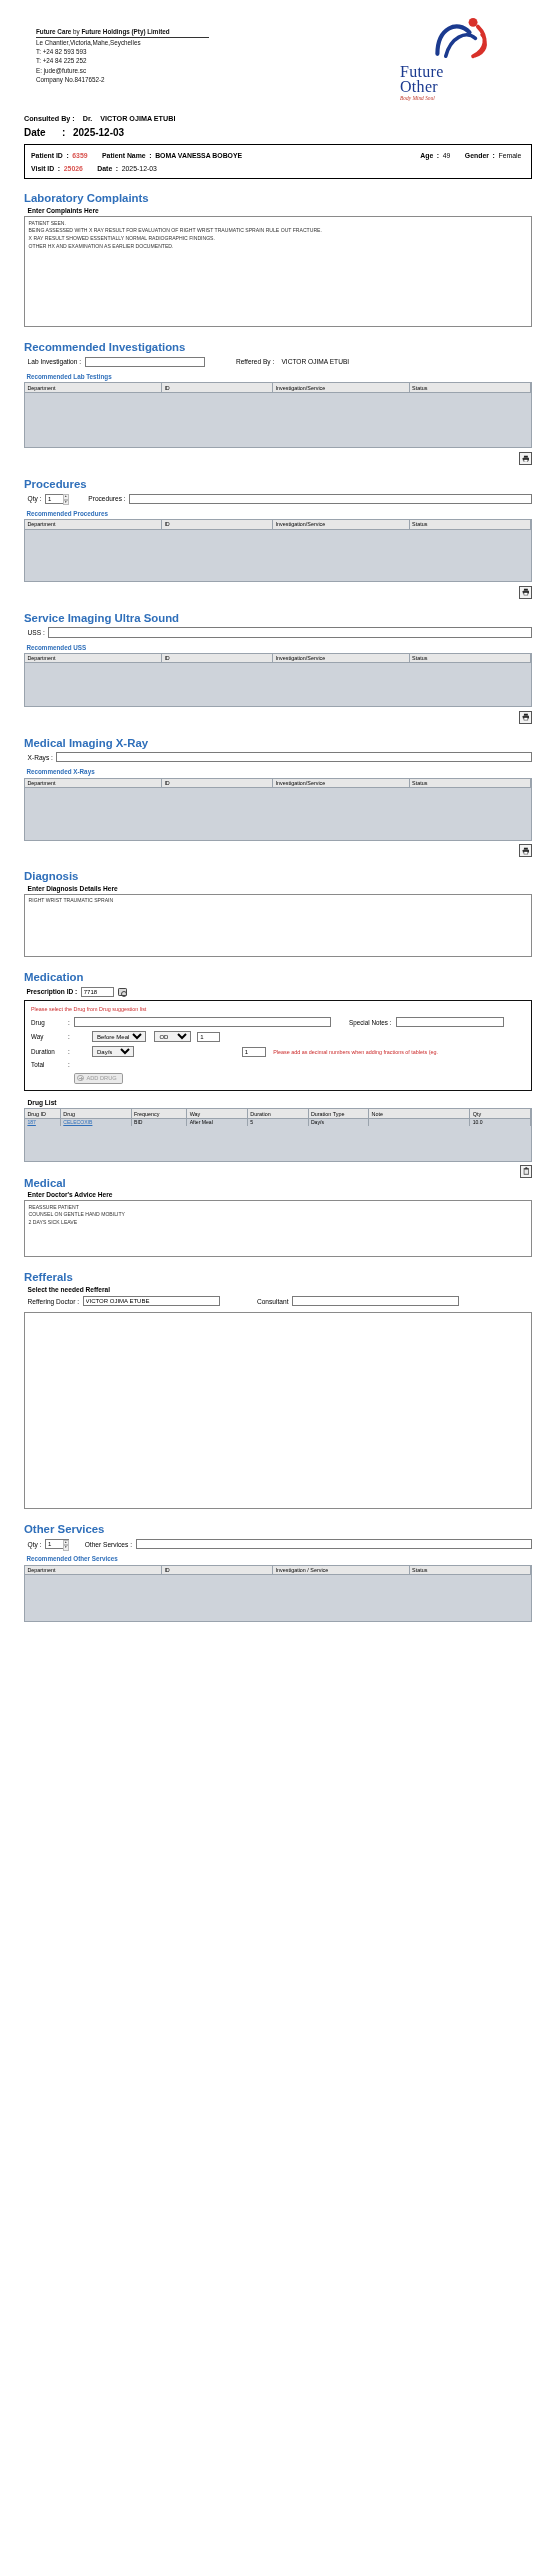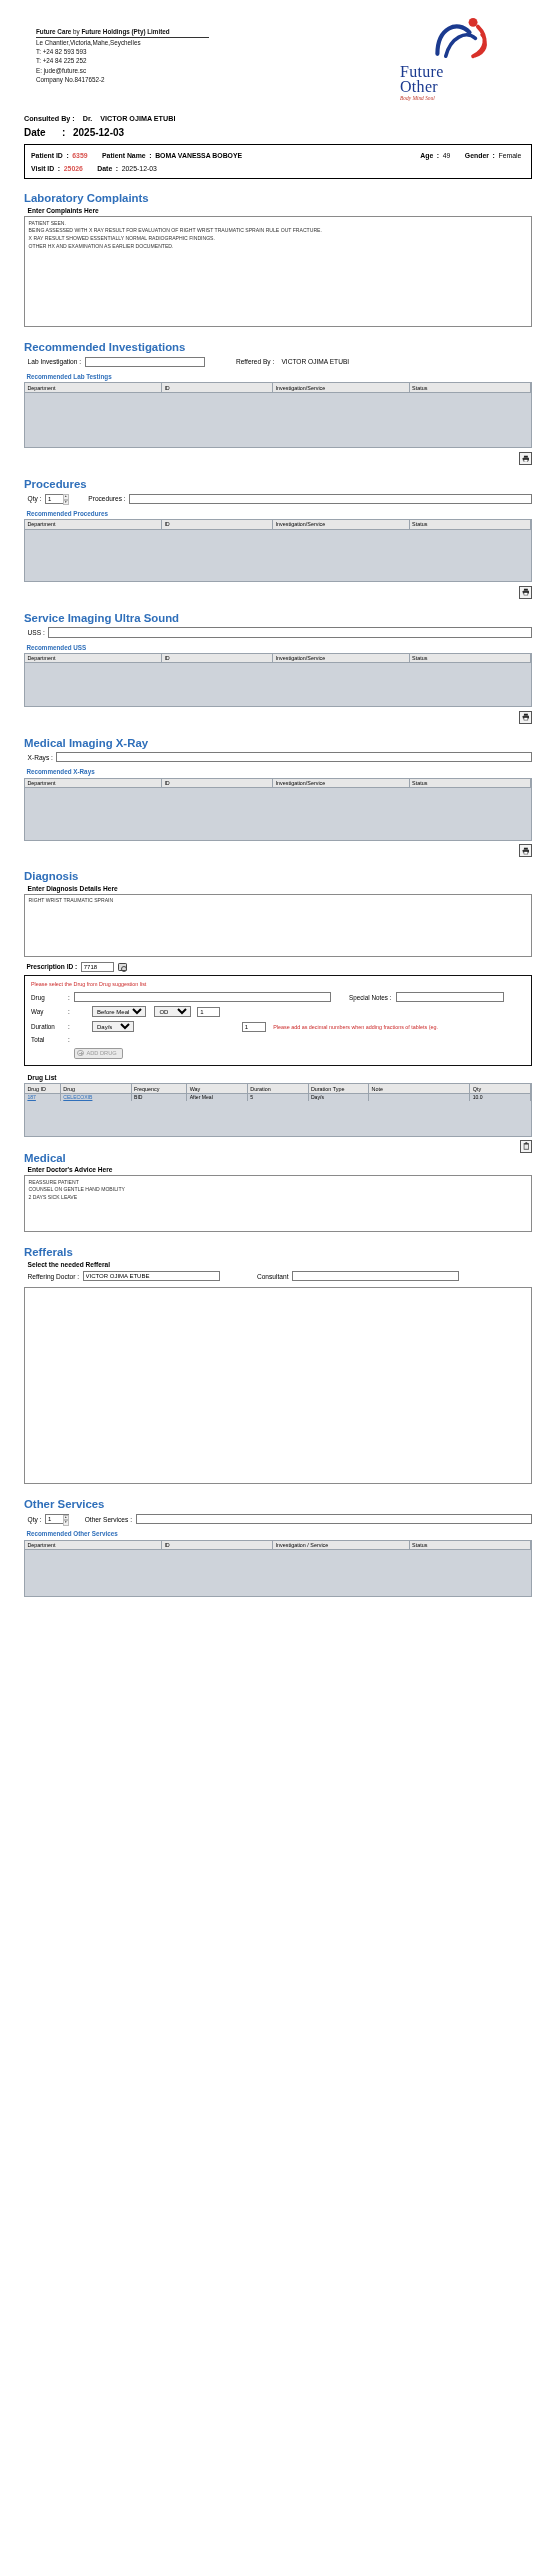--- a/index.html
+++ b/index.html
@@ -447,20 +447,21 @@
       </svg>
     </div>
   </div>
 
   
   <h2 class="section-title">Diagnosis</h2>
   <div class="sub-label">Enter Diagnosis Details Here</div>
   <textarea class="ta" rows="8" style="height: 63px;">RIGHT WRIST TRAUMATIC SPRAIN</textarea>
 
   
+  <h2 class="section-title">Medication</h2>
   <div class="inline-row" style="margin-left:2.4px">
     <b>Prescription ID :</b>
     <input class="txt" style="width: 33px;" value="7718">
     <span class="cam-btn"></span>
   </div>
 
   <div class="med-box">
     <div class="note-red" style="margin-bottom:4.8px">Please select the Drug from Drug suggestion list</div>
 
     <div class="med-row">

